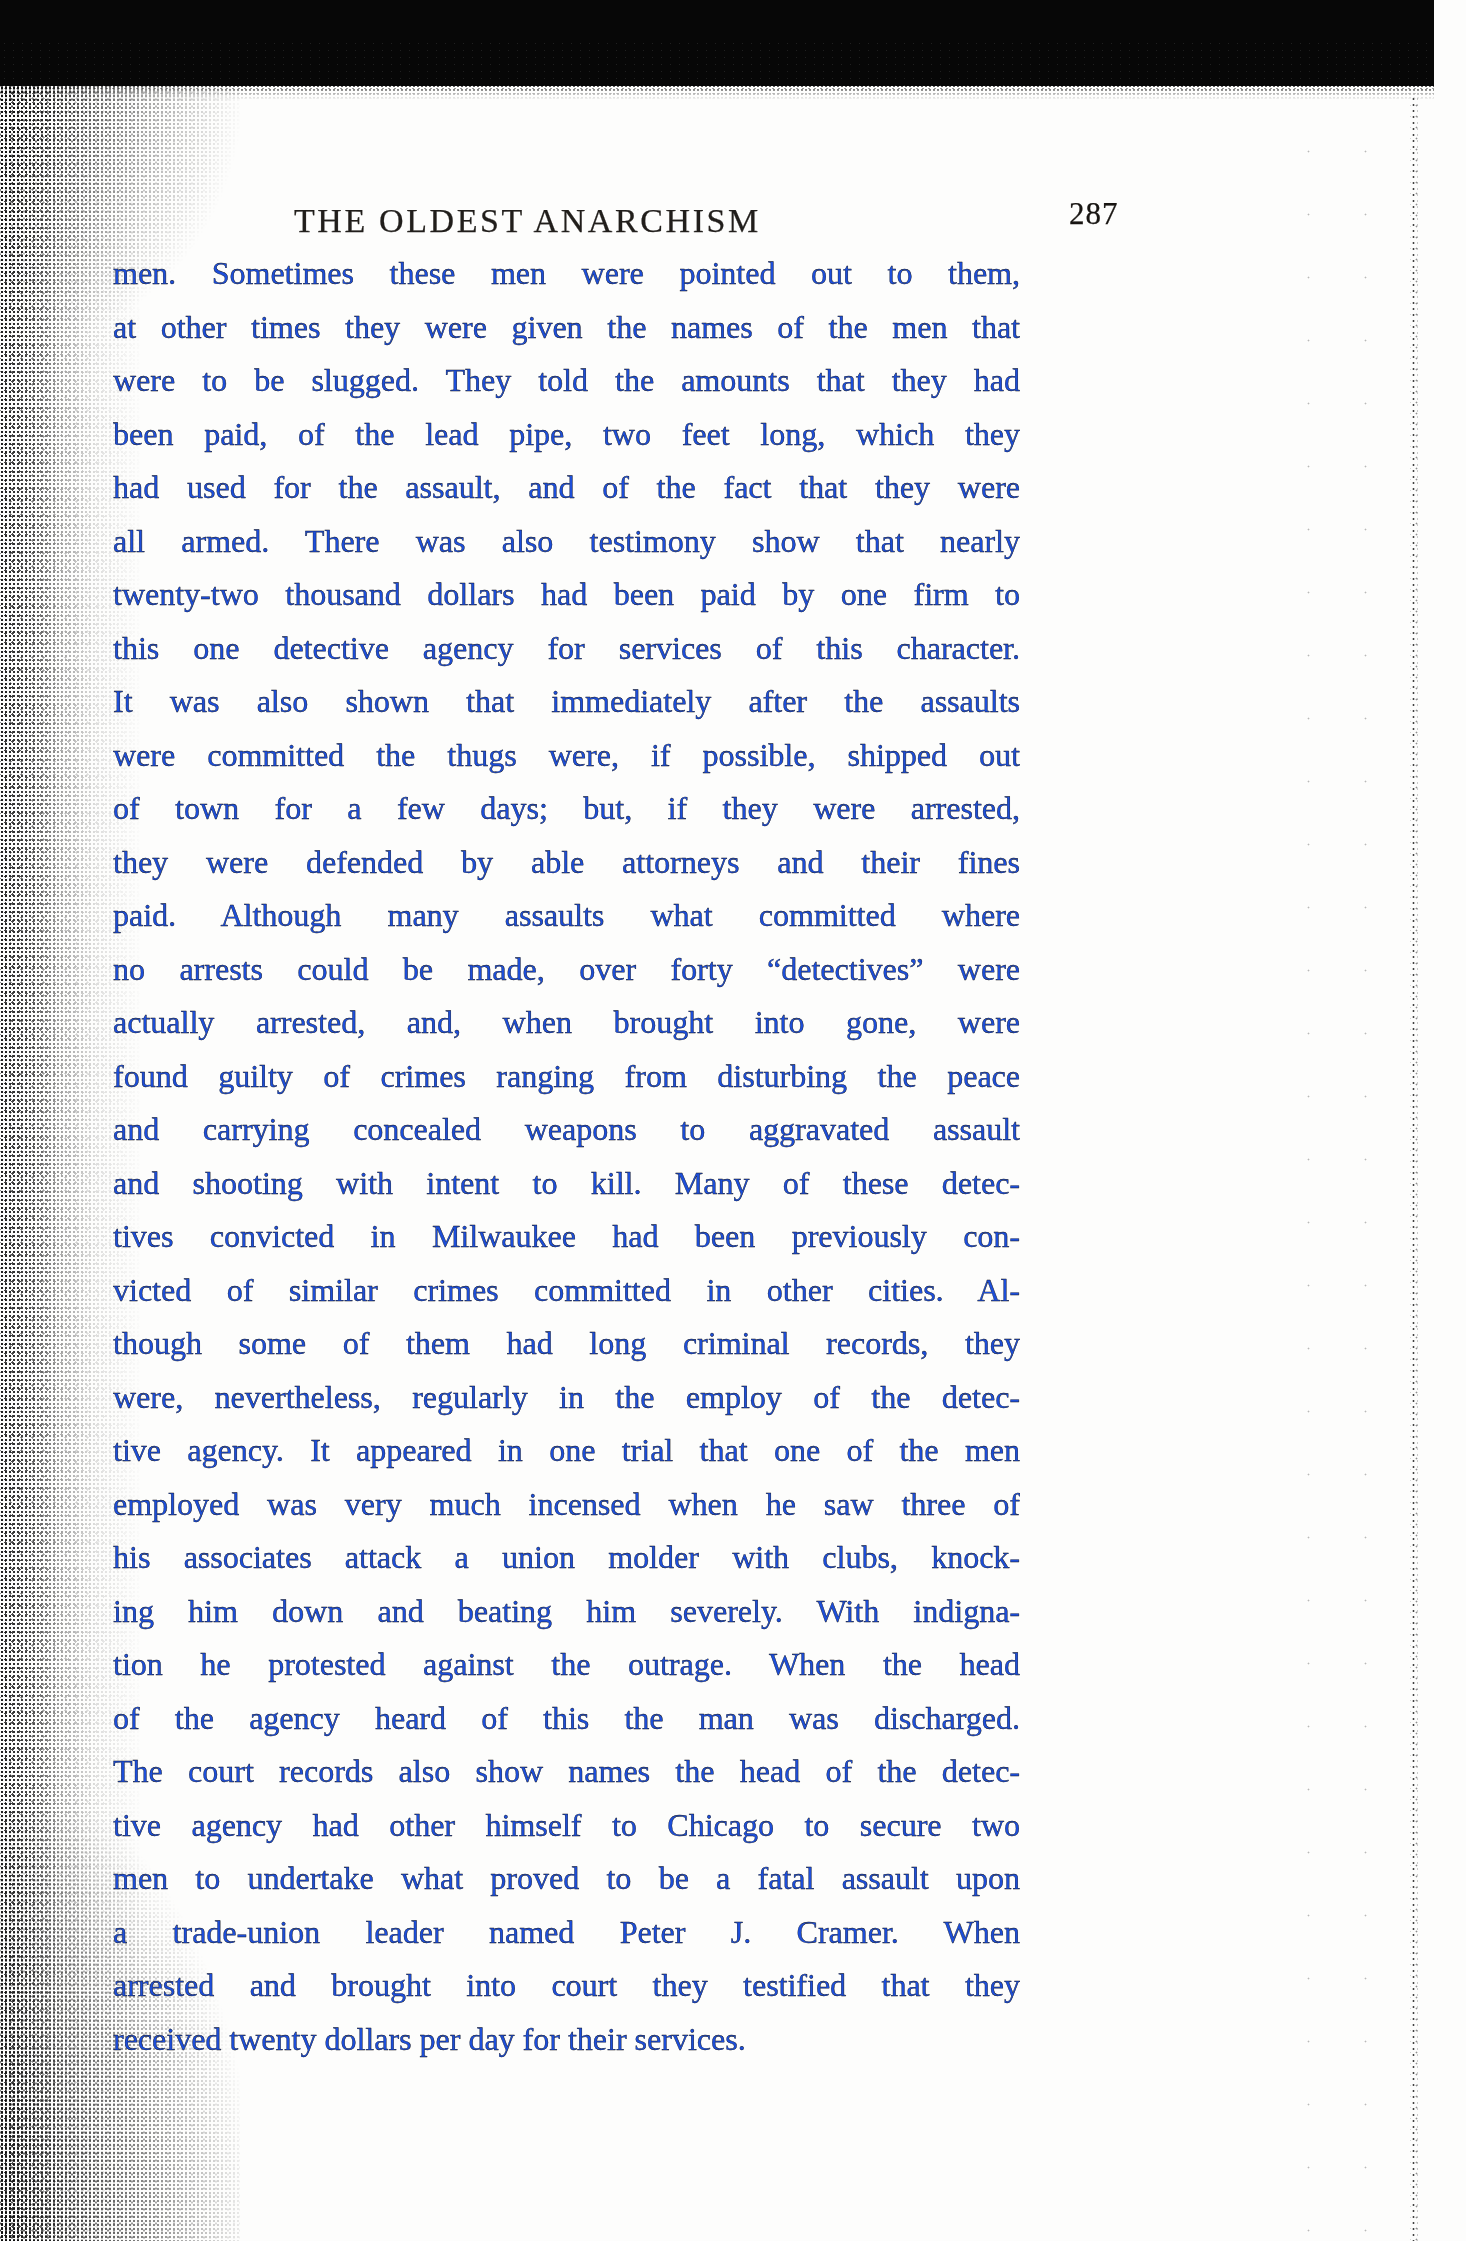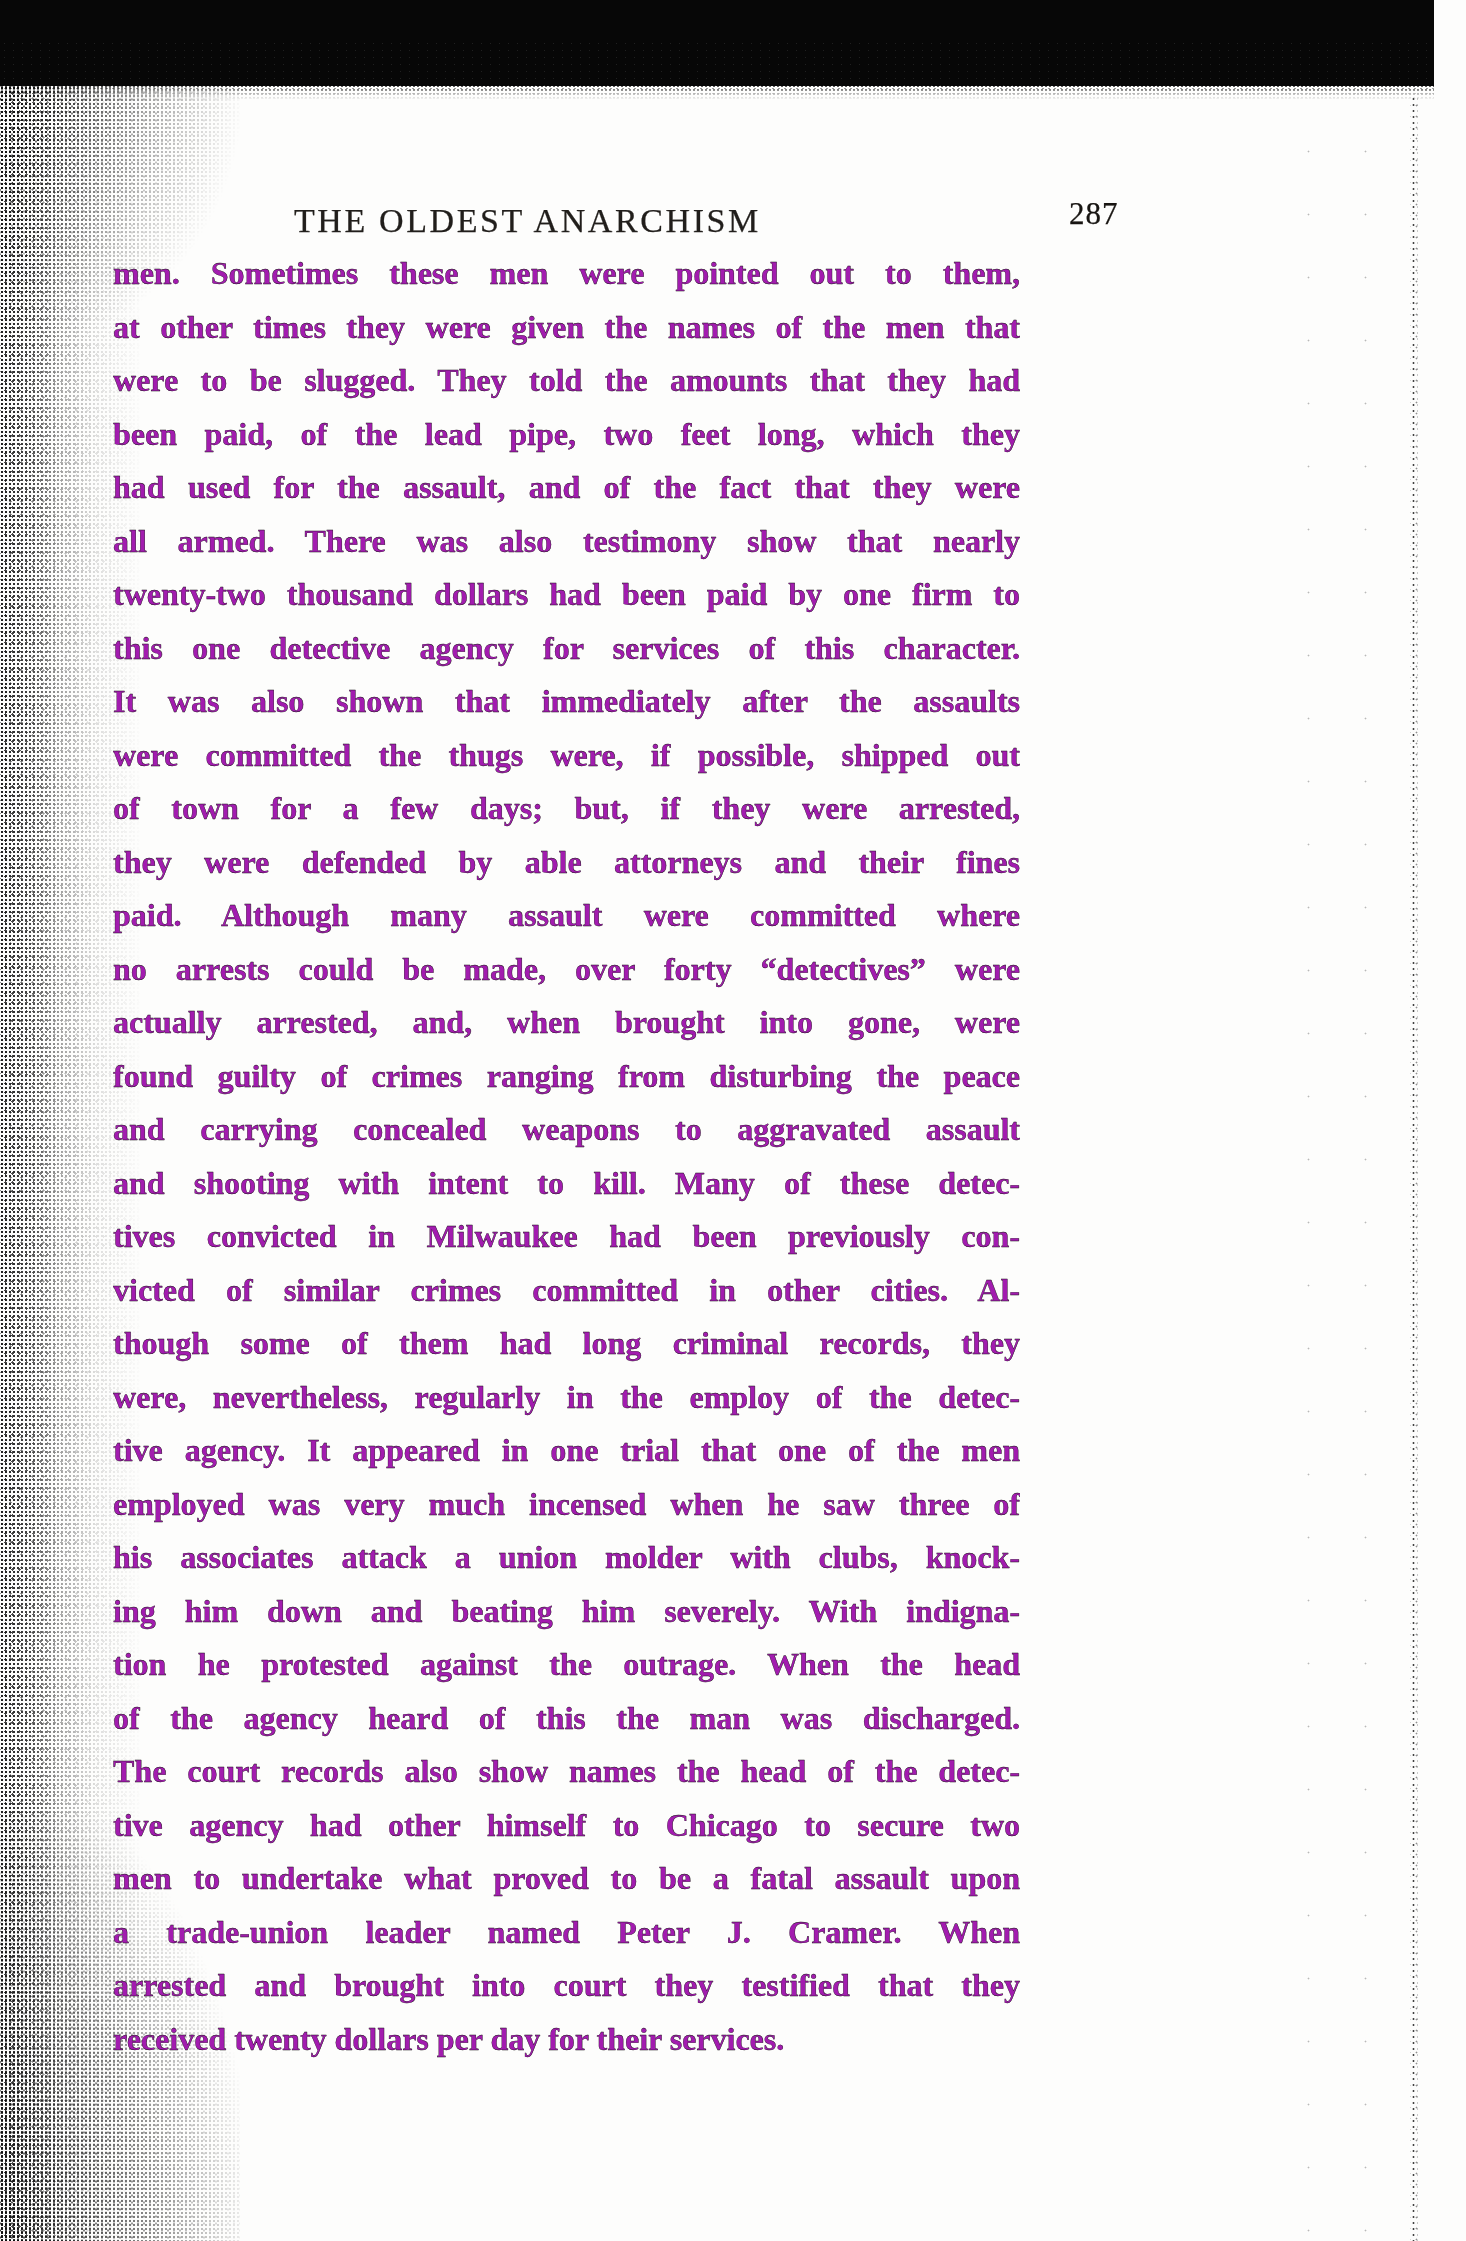--- a/index.html
+++ b/index.html
@@ -92,24 +92,23 @@
     position:absolute;left:956px;top:0;
     font-size:31px;letter-spacing:1px;
     color:#181512;
     -webkit-text-stroke:.25px #181512;
   }
   
   .body-text{
     position:absolute;left:113px;top:247px;width:907px;
     font-size:32px;
     line-height:53.5px;
-    color:#a21caf;
+    color:#1d4ed8;
     -webkit-text-stroke:.3px #141210;
     text-shadow:.3px .3px 0 rgba(20,18,16,.45);
-    font-weight:bold;
   }
   .line{
     height:53.5px;overflow:hidden;
     text-align:justify;
     text-align-last:justify;
   }
   .line.last{text-align-last:left;}
 </style>
 </head>
 <body>
@@ -138,21 +137,21 @@
     <div class="line">were to be slugged.  They told the amounts that they had</div>
     <div class="line">been paid, of the lead pipe, two feet long, which they</div>
     <div class="line">had used for the assault, and of the fact that they were</div>
     <div class="line">all armed.  There was also testimony show that nearly</div>
     <div class="line">twenty-two thousand dollars had been paid by one firm to</div>
     <div class="line">this one detective agency for services of this character.</div>
     <div class="line">It was also shown that immediately after the assaults</div>
     <div class="line">were committed the thugs were, if possible, shipped out</div>
     <div class="line">of town for a few days; but, if they were arrested,</div>
     <div class="line">they were defended by able attorneys and their fines</div>
-    <div class="line">paid.  Although many assault were committed where</div>
+    <div class="line">paid.  Although many assaults what committed where</div>
     <div class="line">no arrests could be made, over forty “detectives” were</div>
     <div class="line">actually arrested, and, when brought into gone, were</div>
     <div class="line">found guilty of crimes ranging from disturbing the peace</div>
     <div class="line">and carrying concealed weapons to aggravated assault</div>
     <div class="line">and shooting with intent to kill.  Many of these detec-</div>
     <div class="line">tives convicted in Milwaukee had been previously con-</div>
     <div class="line">victed of similar crimes committed in other cities.  Al-</div>
     <div class="line">though some of them had long criminal records, they</div>
     <div class="line">were, nevertheless, regularly in the employ of the detec-</div>
     <div class="line">tive agency.  It appeared in one trial that one of the men</div>

